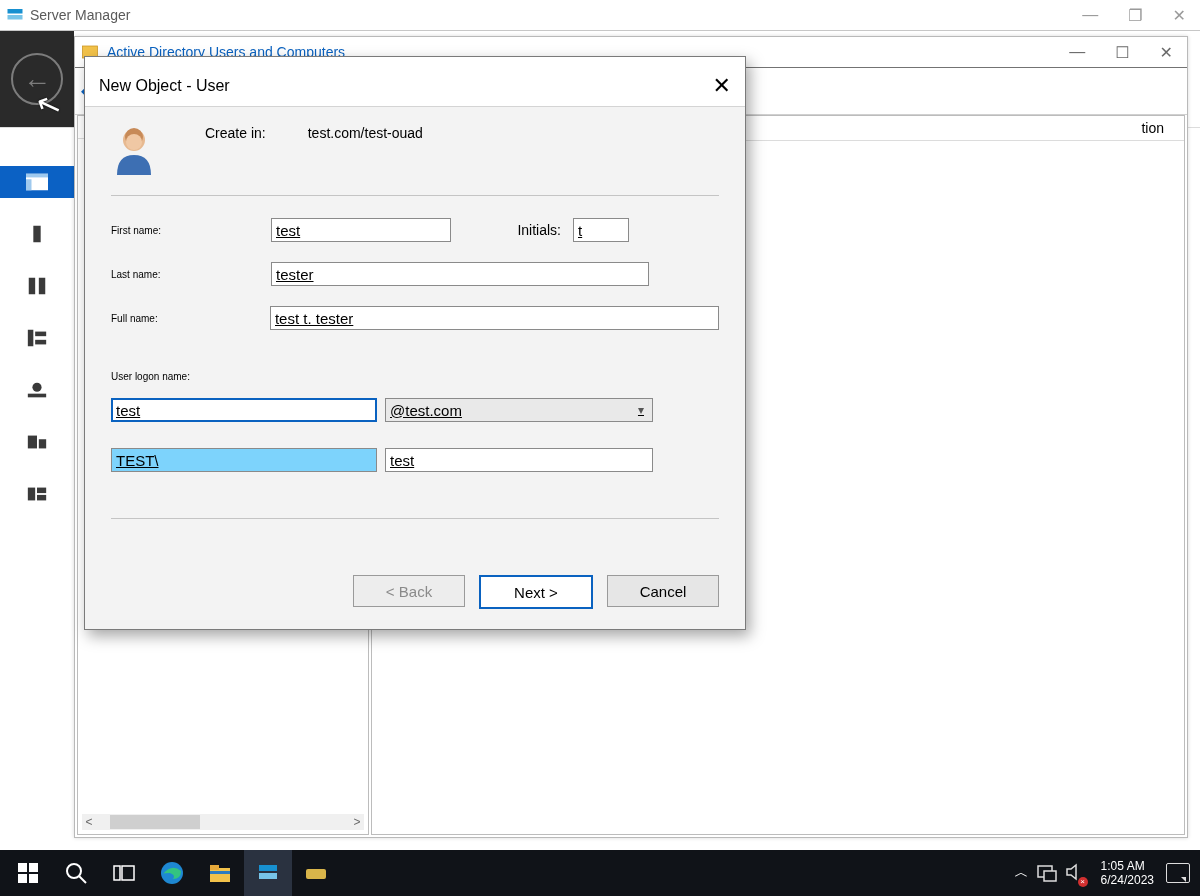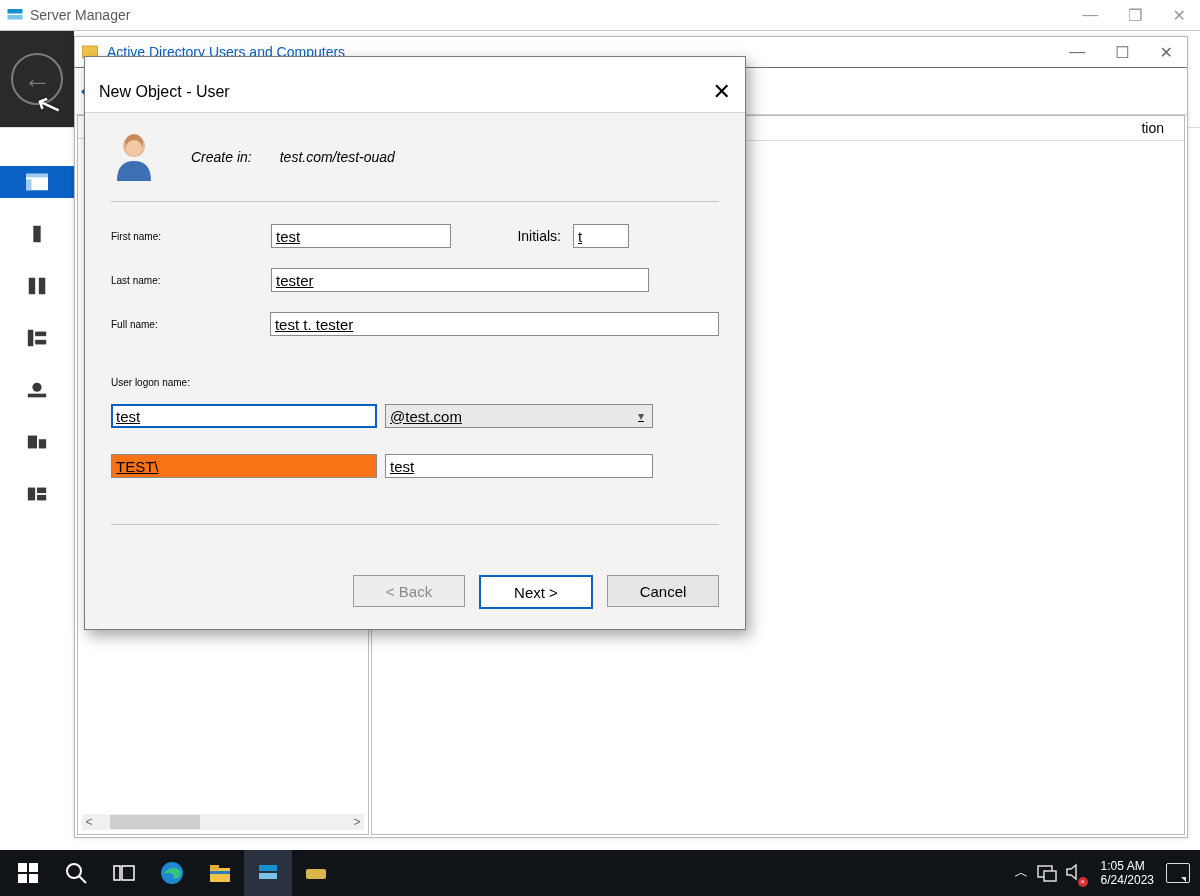--- a/index.html
+++ b/index.html
@@ -158,54 +158,53 @@
     left: 84px; top: 56px;
     width: 660px; height: 572px;
     background: #f3f3f3;
     border: 1px solid #7a7a7a;
     box-shadow: 4px 6px 14px rgba(0,0,0,.35);
     display:flex; flex-direction:column;
   }
   .dlg-titlebar {
     height: 40px; background:#ffffff;
     border-bottom:1px solid #d4d4d4;
-    display:flex; align-items:center; padding:15px 8px 0 14px;gap:12px;
+    display:flex; align-items:center; padding:9px 8px 0 14px;gap:12px;
   }
   .dlg-title { font-size:16px; color:#000; }
   .dlg-close {
     margin-left:auto; font-size:22px; color:#000;
     padding:0 6px; cursor:default; line-height:1;
   }
   .dlg-body {
     flex:1; padding: 18px 26px 10px 26px;
     display:flex; flex-direction:column;
   }
   .dlg-createin {
-    display:flex; align-items:center; gap:14px;
+    display:flex; gap:28px;
     padding-bottom: 18px;
     border-bottom: 1px solid #c4c4c4;
-    font-style: italic;
   }
   .user-ico { width:46px; height:52px; }
   .dlg-createin-label { font-size:14px; margin-left: 20px;}
   .dlg-createin-path { font-size:14px; margin-left: 14px;}
 
   .form-rows { padding-top: 20px; }
   .form-row {
     display:flex; align-items:center; height:28px; margin-bottom:16px;
   }
   .form-row .lbl { width: 160px; font-size:10px; }
   .form-row input[type=text], .readonly-box, .dropdown {
     height: 24px; border:1px solid #8a8a8a; background:#fff;
     font-size:15px; padding:0 4px; font-family:inherit;
     box-sizing: border-box;
     text-decoration: underline;
   }
   .readonly-box {
-    display:flex; align-items:center; background:#f97316;
+    display:flex; align-items:center; background:#7dd3fc;
   }
   .focused { border:1px solid #0a62c0 !important; box-shadow:0 0 0 1px #0a62c0 inset; }
 
   .dropdown {
     display:flex; align-items:center; justify-content:space-between;
     background:#e9e9e9; padding-right:8px;
   }
   .dropdown .chev { color:#555; font-size:12px; }
 
   .dlg-sep2 { border-top:1px solid #c4c4c4; margin-top: 28px; }

